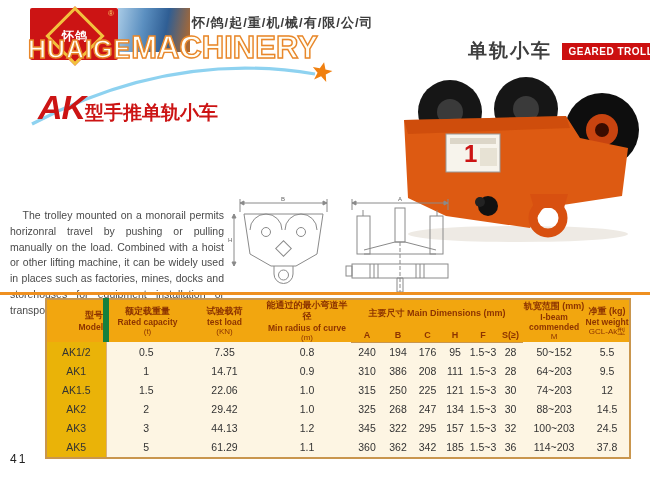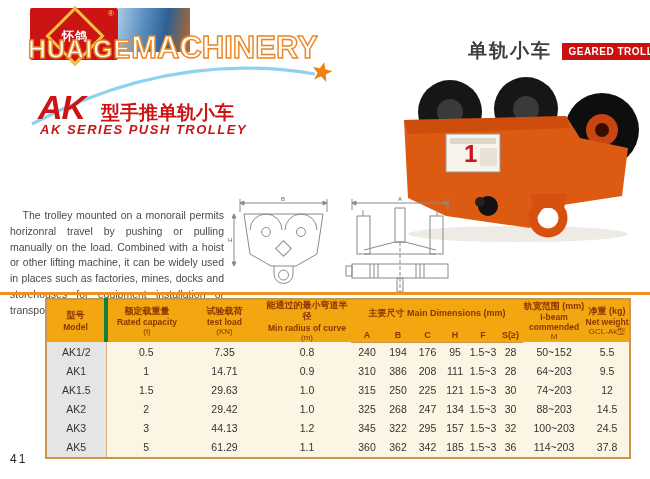--- a/index.html
+++ b/index.html
@@ -21,21 +21,21 @@
   .brand-en .b2{font-size:31px;letter-spacing:0px;text-align:center;}
   .product-tag{position:absolute;left:468px;top:38px;white-space:nowrap;}
   .product-cn{font-size:19px;font-weight:bold;color:#3f3f3f;letter-spacing:2px;vertical-align:middle;}
   .product-badge{display:inline-block;background:#cc0f0f;color:#fff;font-size:10px;font-weight:bold;
     padding:3px 6px;margin-left:6px;vertical-align:middle;letter-spacing:0.5px;}
 
   
   .swoosh{position:absolute;left:22px;top:52px;z-index:1;}
   .ak-title{position:absolute;left:38px;top:88px;z-index:2;white-space:nowrap;}
   .ak-title .ak{font-size:34px;font-weight:bold;font-style:italic;color:#cc1414;letter-spacing:-1px;}
-  .ak-title .cn{font-size:19px;font-weight:bold;color:#cc1414;margin-left:16px;}
+  .ak-title .cn{font-size:19px;font-weight:bold;color:#cc1414;margin-left:0;}
   .en-title{position:absolute;left:40px;top:122px;font-size:13px;font-weight:bold;font-style:italic;
     color:#cc1414;letter-spacing:1.5px;white-space:nowrap;}
 
   
   .intro-cn{position:absolute;left:15px;top:142px;width:312px;font-size:11.5px;line-height:1.42;
     color:#2f2f2f;text-indent:2em;text-align:justify;}
   .intro-en{position:absolute;left:10px;top:208px;width:214px;font-size:10.5px;line-height:1.5;
     color:#4a4a4a;text-align:justify;text-indent:1.2em;}
 
   
@@ -48,51 +48,51 @@
   .spec-table{position:absolute;left:45px;top:298px;width:584px;border-collapse:collapse;table-layout:fixed;
     border:2px solid #c9964e;}
   .spec-table th{background:#f2a60f;color:#8d3400;font-weight:bold;padding:0;vertical-align:middle;}
   .spec-table thead tr:last-child th{border-bottom:1px solid #c9964e;}
   .h-cn{font-size:9px;line-height:1.25;}
   .h-en{font-size:8.5px;line-height:1.2;}
   .h-unit{font-size:8px;line-height:1.2;font-weight:normal;}
   .dims-top{font-size:9px;padding-top:2px;}
   .dims-sub{font-size:9px;height:14px;}
   .spec-table td{background:#fdf5e3;font-size:10.5px;color:#333;text-align:center;height:19px;padding:0;}
-  .spec-table td.c-model{background:#e5e5e5;border-right:1px solid #d8b080;}
-  .spec-table th.c-model{border-right:4px solid #15803d;}
+  .spec-table td.c-model{background:#eab308;border-right:1px solid #d8b080;}
+  .spec-table th.c-model{border-right:6px solid #15803d;text-align:right;}
 
   .page-number{position:absolute;left:10px;top:452px;font-size:12px;color:#222;letter-spacing:2px;}
 </style>
 </head>
 <body>
 
 <div class="page">
 
   <div class="logo-box">
     <div class="logo-diamond">
       <span>怀鸽</span>
     </div>
     <span class="logo-reg">®</span>
   </div>
   <div class="logo-photo"></div>
+  <div class="company-cn">怀/鸽/起/重/机/械/有/限/公/司</div>
   <div class="brand-en"><span class="b1">HUAIGE</span><span class="b2">MACHINERY</span></div>
   <div class="product-tag">
     <span class="product-cn">单轨小车</span>
     <span class="product-badge">GEARED TROLLEY</span>
   </div>
 
   <svg class="swoosh" width="330" height="80" viewBox="0 0 330 80">
     <path d="M 10 72 Q 150 -2 293 22" stroke="#8ed2f0" stroke-width="3.2" fill="none"></path>
     <g transform="translate(300,20) rotate(12)">
       <polygon points="0,-10 2.9,-3.1 10,-3.1 4.2,1.6 6.2,8.9 0,4.4 -6.2,8.9 -4.2,1.6 -10,-3.1 -2.9,-3.1" fill="#f08010"></polygon>
     </g>
   </svg>
   <div class="ak-title"><span class="ak">AK</span><span class="cn">型手推单轨小车</span></div>
-  <div class="en-title">AK SERIES PUSH TROLLEY</div>
 
   <div class="intro-en">The trolley mounted on a monorail permits horizonral travel by pushing or pulling manually on the load. Combined with a hoist or other lifting machine, it can be widely used in places such as factories, mines, docks and storehouses for equipment installation or transporting goods.</div>
 
   <svg class="photo" width="258" height="170" viewBox="0 0 258 170">
     <ellipse cx="130" cy="158" rx="110" ry="8" fill="#eeeae4"></ellipse>
     <circle cx="62" cy="36" r="32" fill="#161616"></circle>
     <circle cx="62" cy="36" r="13" fill="#3a3a3a"></circle>
     <circle cx="138" cy="33" r="32" fill="#161616"></circle>
     <circle cx="138" cy="33" r="13" fill="#3a3a3a"></circle>
     <circle cx="214" cy="54" r="37" fill="#0e0e0e"></circle>
@@ -245,21 +245,21 @@
           <td>208</td>
           <td>111</td>
           <td>1.5~3</td>
           <td>28</td>
           <td>64~203</td>
           <td>9.5</td>
         </tr>
         <tr>
           <td class="c-model">AK1.5</td>
           <td>1.5</td>
-          <td>29.63</td>
+          <td>22.06</td>
           <td>1.0</td>
           <td>315</td>
           <td>250</td>
           <td>225</td>
           <td>121</td>
           <td>1.5~3</td>
           <td>30</td>
           <td>74~203</td>
           <td>12</td>
         </tr>

